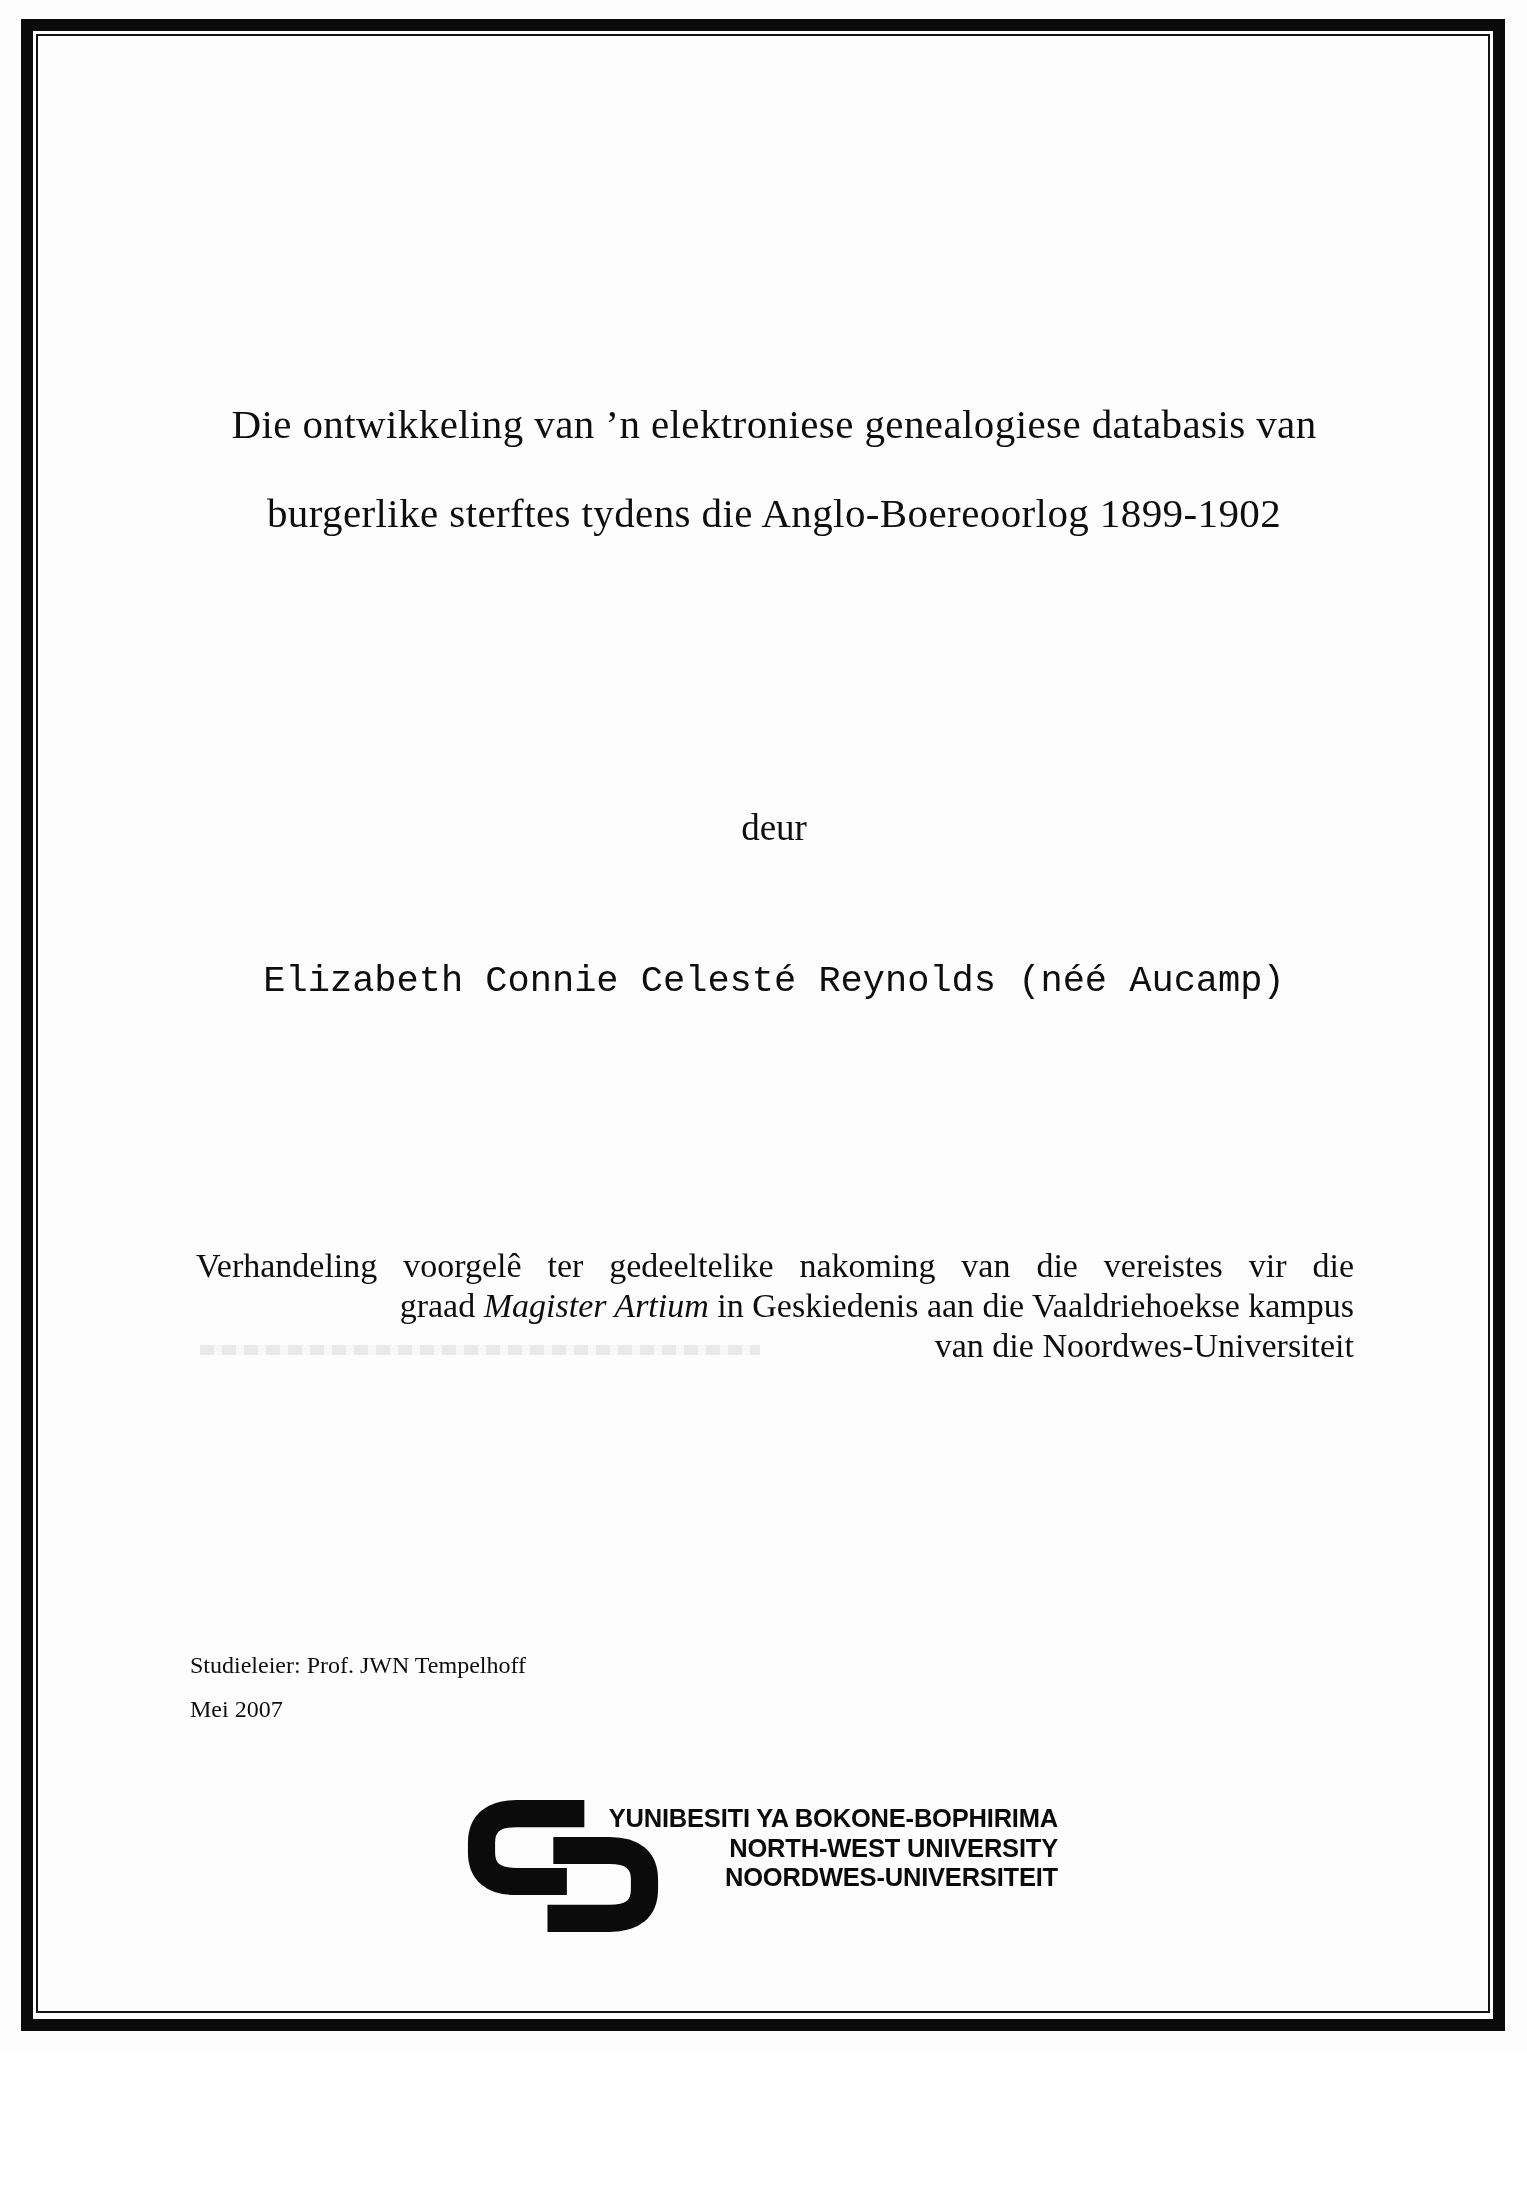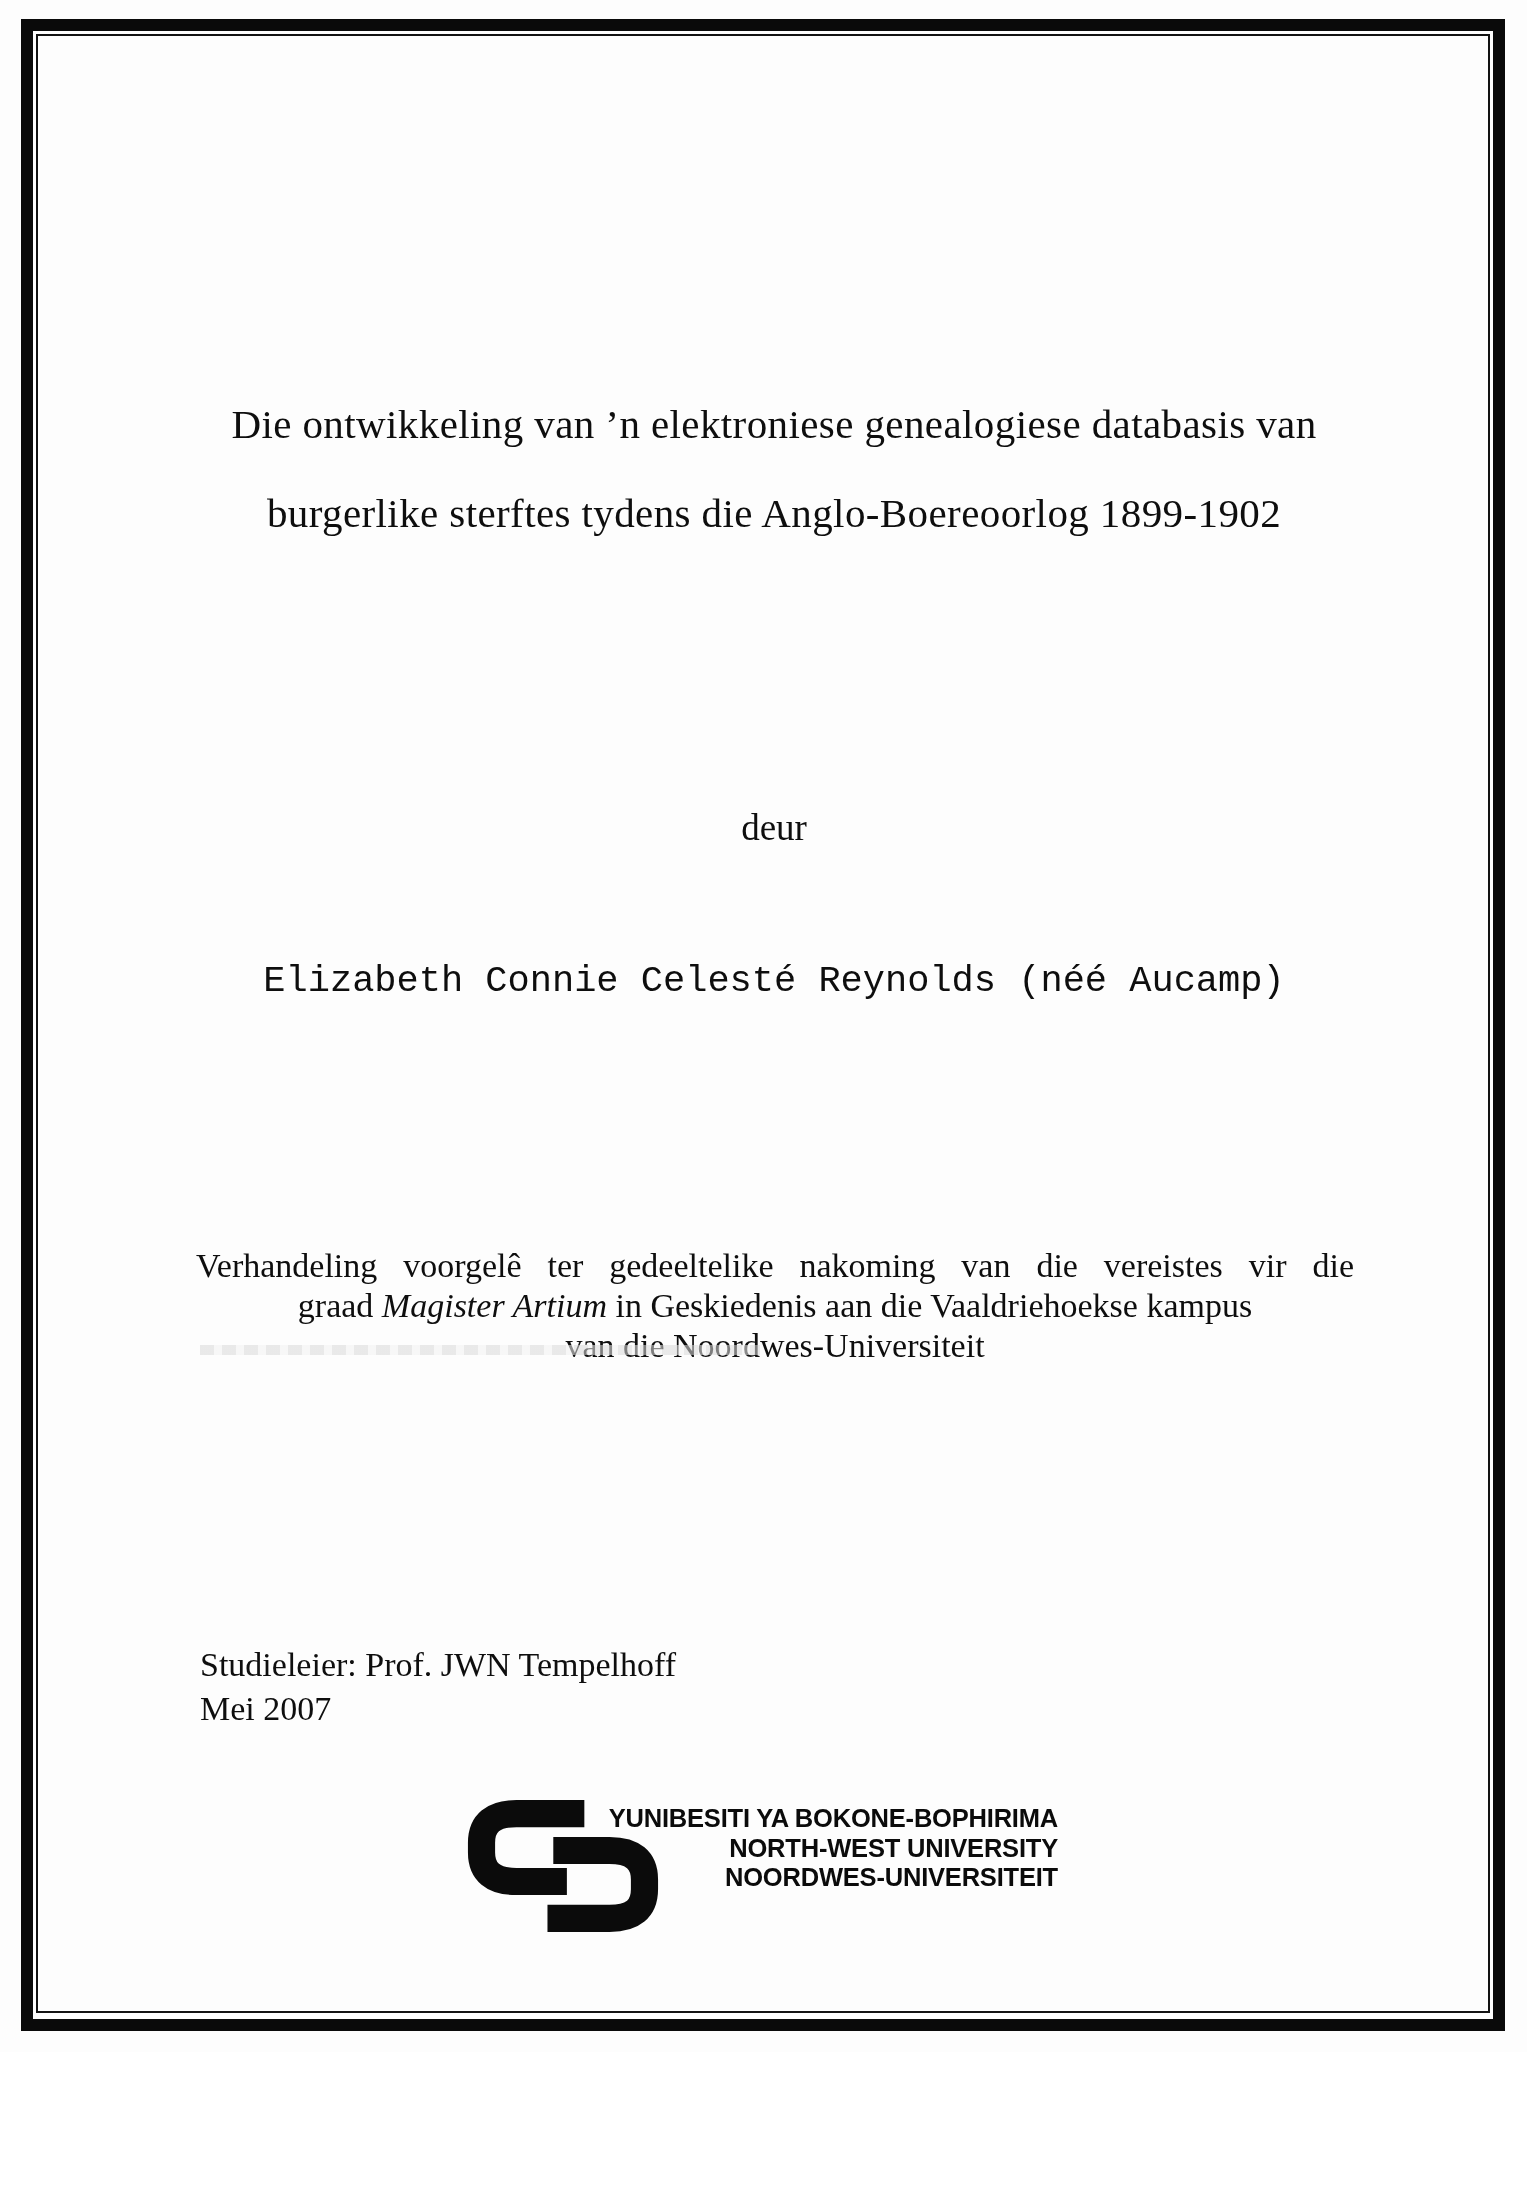--- a/index.html
+++ b/index.html
@@ -50,31 +50,30 @@
     top: 1224px;
     font-size: 34px;
     line-height: 40px;
     margin-top: 22px;
   }
   .statement .js-line {
     text-align: justify;
     text-align-last: justify;
   }
   .statement .plain-line {
-    text-align: center;
+    text-align: right;
   }
   .statement .ital { font-style: italic; }
 
   .supervisor-block {
     position: absolute;
     left: 190px;
     top: 1643px;
-    font-size: 34px;
+    font-size: 24px;
     line-height: 44px;
-    margin-left: 10px;
   }
 
   .logo {
     position: absolute;
     left: 466px;
     top: 1798px;
     width: 600px;
     height: 140px;
   }
   .logo-mark {

